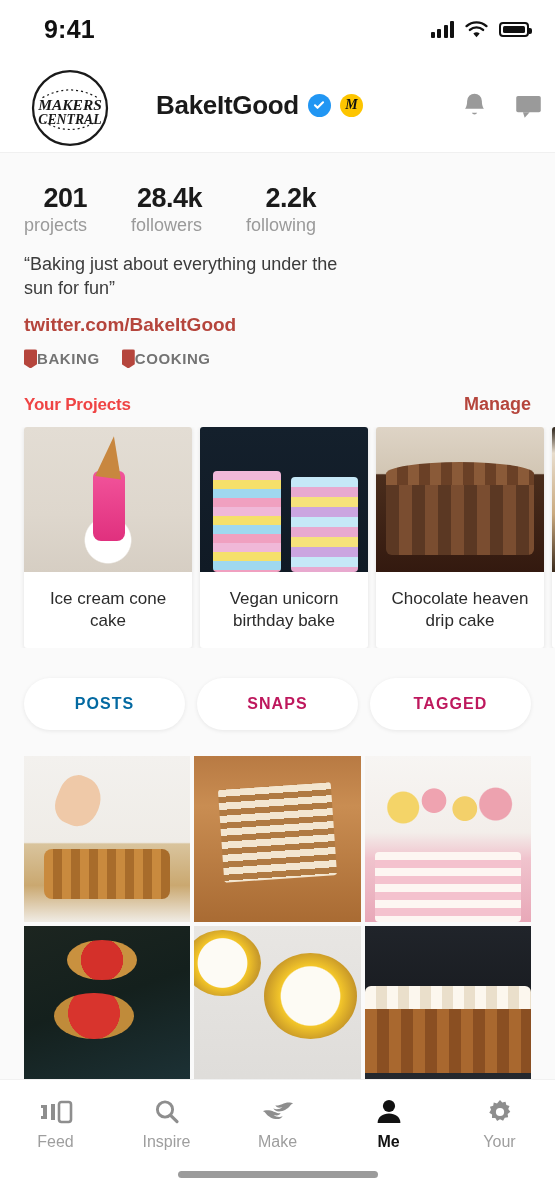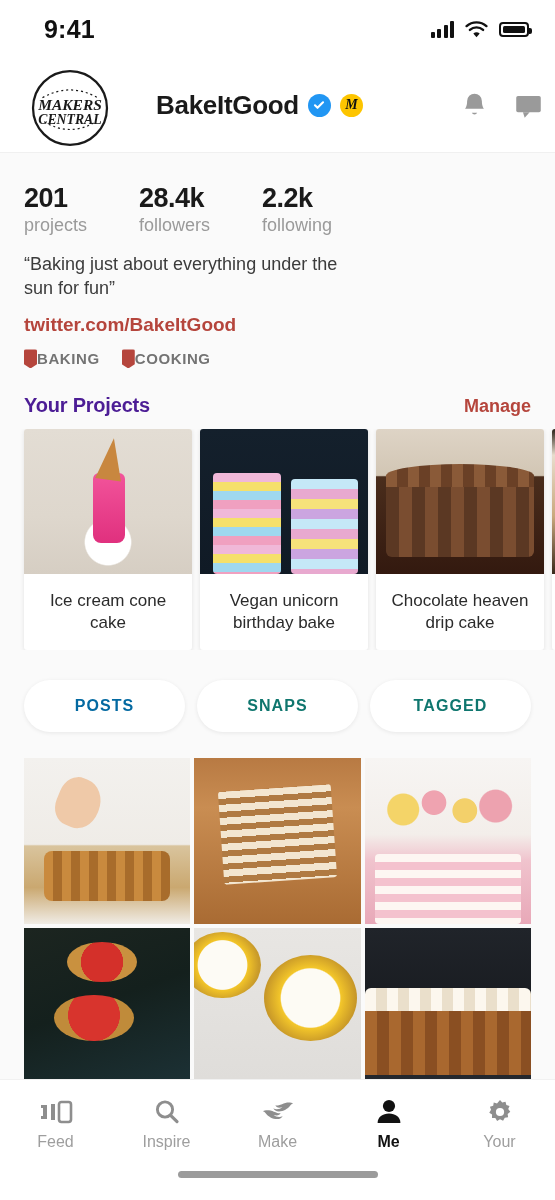--- a/index.html
+++ b/index.html
@@ -67,35 +67,35 @@
   .avatar-img .hair{position:absolute;left:38%;top:22%;width:50%;height:56%;background:#c88a50;border-radius:46% 52% 40% 46%;transform:rotate(8deg);}
   .avatar-img .face{position:absolute;left:30%;top:26%;width:30%;height:36%;background:#e8b98e;border-radius:50% 46% 42% 50%;transform:rotate(-18deg);}
   .avatar-img .neck{position:absolute;left:34%;top:56%;width:22%;height:20%;background:#dfa877;border-radius:30%;}
   .avatar-img .shirt{position:absolute;left:8%;bottom:0;width:84%;height:26%;background:#1e7fd4;border-radius:44% 44% 0 0;}
   .maker-pill {
     margin-top:-14px; background:#fff; border-radius:18px; padding:8px 22px;
     font-size:17px;font-weight:700;color:#a8423c; position:relative; z-index:2;
     box-shadow:0 1px 5px rgba(0,0,0,.12);
   }
   .pro-right { flex:1; padding-top:8px; }
-  .stats { display:flex; gap:12px; }
+  .stats { display:flex; gap:4px;text-align:right; }
   .stat { flex:0 0 auto; margin-right:40px; }
   .stat:last-child{margin-right:0;}
   .stat-num { font-size:27px; font-weight:700; color:#1a1a1a; letter-spacing:-.5px; line-height:1.12; }
   .stat-lbl { font-size:18px; color:#9a9a9a; line-height:1.35; }
   .bio { font-size:18px; color:#3b3b3b; line-height:1.36; margin-top:14px; max-width:318px; }
   .bio-link { display:block; font-size:19px; font-weight:700; color:#b5453c; margin-top:14px; }
   .tags { display:flex; gap:22px; margin-top:13px; align-items:center; }
   .tag { display:flex; align-items:center; font-size:15px; font-weight:700; letter-spacing:.6px; color:#737373; }
   .ribbon { width:13px;height:19px;background:#b5453c;flex:0 0 13px;
             clip-path:polygon(0 0,100% 0,100% 78%,50% 100%,0 78%); border-radius:2px 2px 0 0;}
 
   
   .sec-head { display:flex; align-items:baseline; justify-content:space-between; padding:26px 24px 12px 24px; }
-  .sec-title { font-size:20px; font-weight:700; color:#4c1d95; letter-spacing:-.2px; }
+  .sec-title { font-size:17px; font-weight:700; color:#ef4444; letter-spacing:-.2px; }
   .sec-action { font-size:18px; font-weight:700; color:#b5453c; }
   .carousel { display:flex; gap:8px; padding:0 0 0 24px; overflow:hidden; flex:0 0 auto; }
   .pcard { flex:0 0 168px; background:#fff; border-radius:3px; box-shadow:0 1px 4px rgba(0,0,0,.10); overflow:hidden; }
   .pcard-img { height:145px; width:100%; position:relative; overflow:hidden; }
   .pcard-cap { padding:16px 8px 16px; text-align:center; font-size:17px; line-height:1.28; color:#2b2b2b; }
 
   
   .im { position:absolute; inset:0; }
   .i-icecream { background:
       radial-gradient(circle at 50% 78%, #ffffff 0 16%, transparent 17%),
@@ -106,21 +106,21 @@
   .i-unicorn::before{content:"";position:absolute;left:8%;top:30%;width:40%;height:70%;background:repeating-linear-gradient(180deg,#f0b8d8 0 9px,#f5e06a 9px 18px,#9fd8ef 18px 27px,#f0a0c0 27px 36px);border-radius:4px;}
   .i-unicorn::after{content:"";position:absolute;right:6%;top:34%;width:40%;height:66%;background:repeating-linear-gradient(180deg,#c5e8f7 0 10px,#e8a9cf 10px 20px,#f6e27a 20px 30px,#cba5e0 30px 40px);border-radius:4px;}
   .i-choc { background:linear-gradient(180deg,#ded4c6 0%,#d2c6b4 32%,#4a2d1c 33%,#33190f 100%); }
   .i-choc::before{content:"";position:absolute;left:6%;top:30%;width:88%;height:58%;background:repeating-linear-gradient(90deg,#5b3823 0 13px,#7a4d30 13px 26px);border-radius:6px;}
   .i-choc::after{content:"";position:absolute;left:6%;top:24%;width:88%;height:16%;background:repeating-linear-gradient(90deg,#8a5a38 0 11px,#6a4026 11px 22px);border-radius:50% 50% 0 0;}
   .i-partial { background:linear-gradient(180deg,#2a2118 0%,#e8ddcd 18%,#caa97e 60%,#3a2a1c 100%); }
 
   
   .tabs { display:flex; gap:12px; padding:30px 24px 26px; }
   .tab { flex:1; text-align:center; background:#fff; border-radius:28px; padding:17px 0;
-         font-size:16px; font-weight:700; letter-spacing:1.1px; color:#0f766e;
+         font-size:16px; font-weight:700; letter-spacing:1.1px; color:#be185d;
          box-shadow:0 1px 4px rgba(0,0,0,.08); }
   .tab.active { color:#0369a1; }
 
   
   .grid { display:grid; grid-template-columns:repeat(3,1fr); gap:4px; padding:0 24px; }
   .gcell { aspect-ratio:1/1; position:relative; overflow:hidden; background:#eee; }
   .g1{background:linear-gradient(180deg,#f3f1ee 0%,#efece7 52%,#d9c49d 53%,#caa870 78%,#f0ece5 100%);}
   .g1::before{content:"";position:absolute;left:12%;top:56%;width:76%;height:30%;background:repeating-linear-gradient(90deg,#c98a3e 0 9px,#a86c2b 9px 18px);border-radius:8px;}
   .g1::after{content:"";position:absolute;left:20%;top:12%;width:26%;height:30%;background:#efc9a8;border-radius:40% 50% 45% 40%;transform:rotate(22deg);}
   .g2{background:linear-gradient(180deg,#b87a43 0%,#c98d52 30%,#a96b33 100%);}

